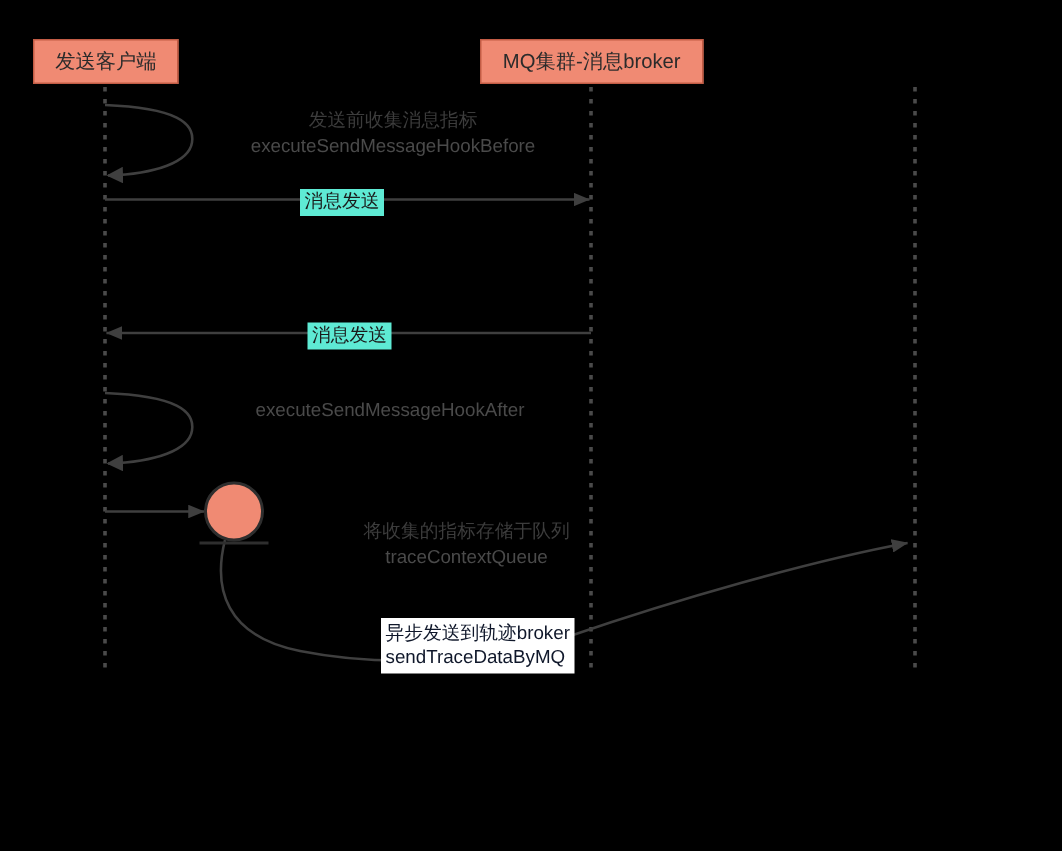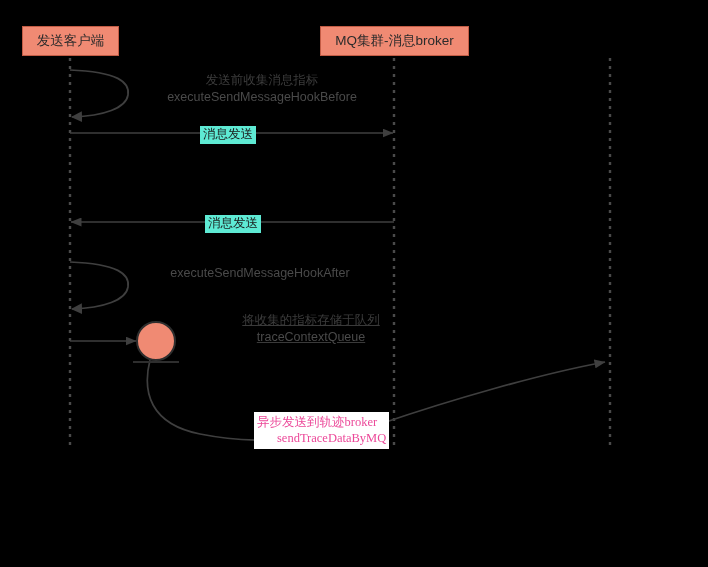--- a/index.html
+++ b/index.html
@@ -52,27 +52,26 @@
     line-height: 1.35;
     white-space: nowrap;
     text-align: center;
     margin-left: 32px;
   }
   .note .cn { display: block; color: #3c3c3c; }
   .note .en { display: block; color: #4a4a4a; }
   .box-note {
     position: absolute;
     background: #ffffff;
-    color: #ec4899;
+    color: #0f172a;
     font-size: 12.5px;
     line-height: 1.3;
     padding: 2px 3px;
     white-space: nowrap;
     text-align: left;
-    font-family: Liberation Serif, serif;
   }
   .watermark {
     position: absolute;
     color: #d8d8d8;
     font-size: 16px;
     white-space: nowrap;
   }
 </style>
 </head>
 <body>
@@ -133,24 +132,24 @@
   </div>
 
   <div class="msg-label" style="left:200px; top:126px;">
     <span>消息发送</span>
   </div>
 
   <div class="msg-label" style="left:205px; top:215px;">
     <span>消息发送</span>
   </div>
 
-  <div class="note" style="left:180px; top:312px; width:198px;text-decoration:underline;">
+  <div class="note" style="left:180px; top:346px; width:198px;">
     <span class="cn">将收集的指标存储于队列</span>
     <span class="en">traceContextQueue</span>
   </div>
 
   <div class="box-note" style="left:254px; top:412px;">
     <span style="display:block;">异步发送到轨迹broker</span>
-    <span style="display:block;margin-left:20px;">sendTraceDataByMQ</span>
+    <span style="display:block;">sendTraceDataByMQ</span>
   </div>
 
 
 </div>
 
 </body></html>

